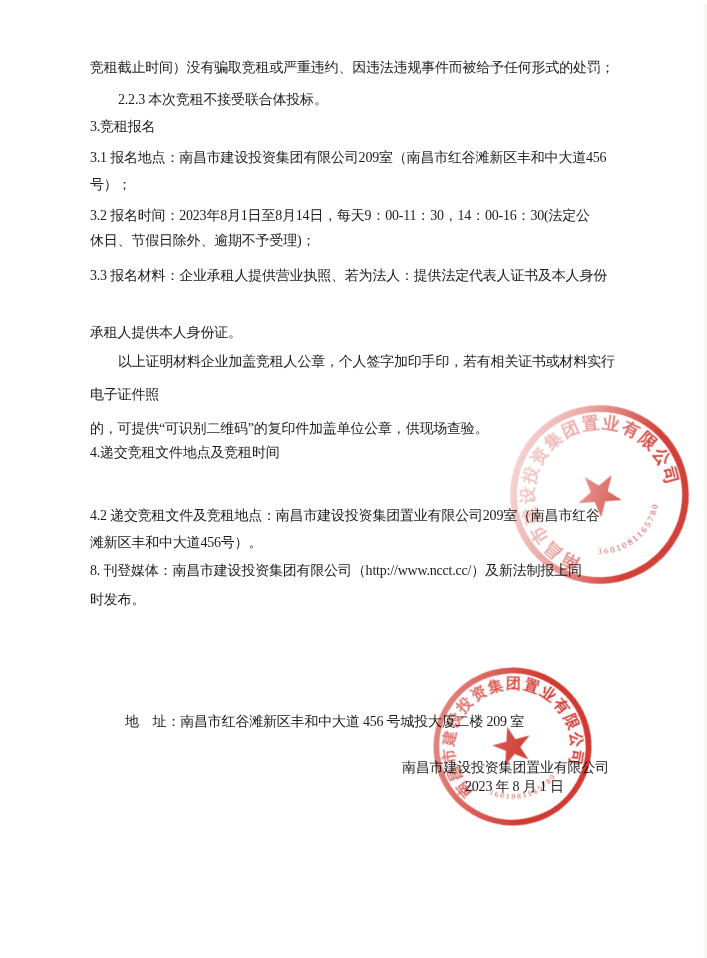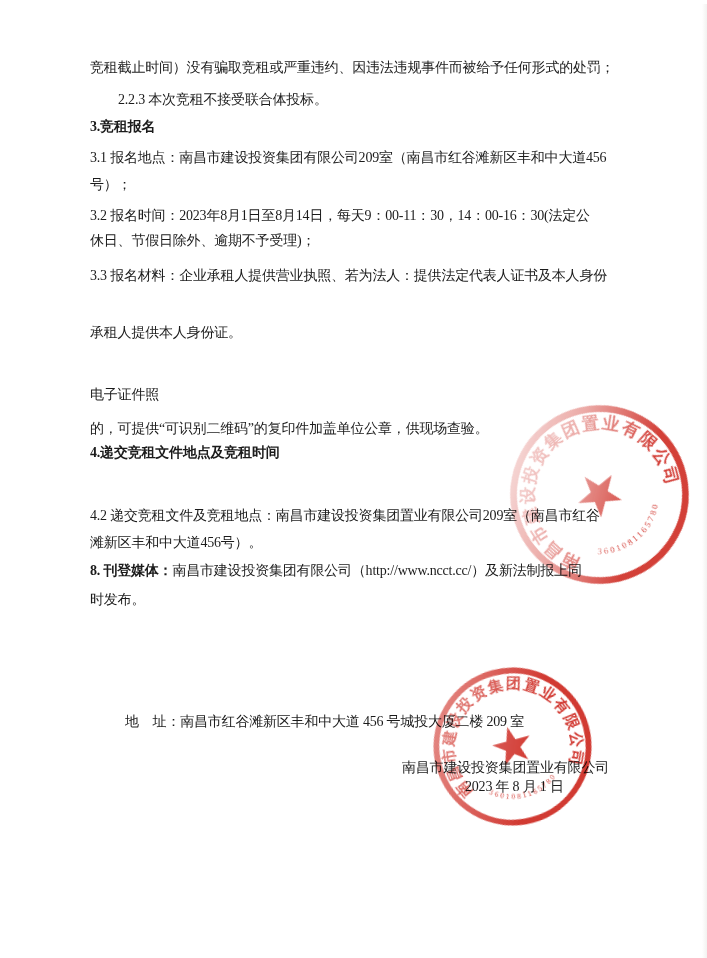--- a/index.html
+++ b/index.html
@@ -13,21 +13,21 @@
     color:#1c1c1c;
   }
   .ln{
     position:absolute;
     white-space:nowrap;
     font-size:14px;
     letter-spacing:-0.2px;
     line-height:18px;
     color:#1b1b1b;
   }
-  .bold{font-weight:700;}
+  .bold{font-weight:400;}
   .seal-wrap{
     position:absolute;
     pointer-events:none;
     mix-blend-mode:multiply;
   }
   .seal-wrap svg{display:block;filter:blur(0.3px);}
   .seal-top{
     -webkit-mask-image:linear-gradient(105deg, rgba(0,0,0,0.12) 0%, rgba(0,0,0,0.45) 35%, #000 68%);
     mask-image:linear-gradient(105deg, rgba(0,0,0,0.12) 0%, rgba(0,0,0,0.45) 35%, #000 68%);
     opacity:0.92;
@@ -46,20 +46,21 @@
 
   <div class="ln" style="left:90px;top:55px">竞租截止时间）没有骗取竞租或严重违约、因违法违规事件而被给予任何形式的处罚；</div>
   <div class="ln" style="left:118px;top:87px">2.2.3 本次竞租不接受联合体投标。</div>
   <div class="ln bold" style="left:90px;top:114px">3.竞租报名</div>
   <div class="ln" style="left:90px;top:145px">3.1 报名地点：南昌市建设投资集团有限公司209室（南昌市红谷滩新区丰和中大道456</div>
   <div class="ln" style="left:90px;top:172px">号）；</div>
   <div class="ln" style="left:90px;top:203px">3.2 报名时间：2023年8月1日至8月14日，每天9：00-11：30，14：00-16：30(法定公</div>
   <div class="ln" style="left:90px;top:228px">休日、节假日除外、逾期不予受理)；</div>
   <div class="ln" style="left:90px;top:263px">3.3 报名材料：企业承租人提供营业执照、若为法人：提供法定代表人证书及本人身份</div>
   <div class="ln" style="left:90px;top:320px">承租人提供本人身份证。</div>
+  <div class="ln" style="left:118px;top:349px">以上证明材料企业加盖竞租人公章，个人签字加印手印，若有相关证书或材料实行</div>
   <div class="ln" style="left:90px;top:382px">电子证件照</div>
   <div class="ln" style="left:90px;top:416px">的，可提供“可识别二维码”的复印件加盖单位公章，供现场查验。</div>
   <div class="ln bold" style="left:90px;top:440px">4.递交竞租文件地点及竞租时间</div>
   <div class="ln" style="left:90px;top:503px">4.2 递交竞租文件及竞租地点：南昌市建设投资集团置业有限公司209室（南昌市红谷</div>
   <div class="ln" style="left:90px;top:530px">滩新区丰和中大道456号）。</div>
   <div class="ln" style="left:90px;top:558px">
     <span class="bold">8. 刊登媒体：</span><span>南昌市建设投资集团有限公司（http://www.ncct.cc/）及新法制报上同</span>
   </div>
   <div class="ln" style="left:90px;top:587px">时发布。</div>
 

